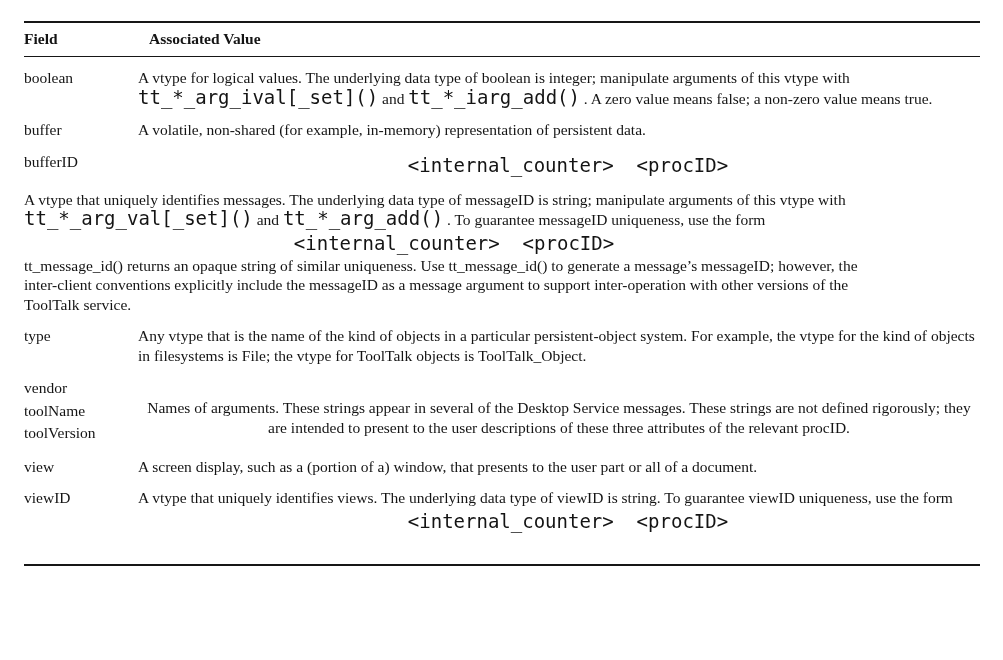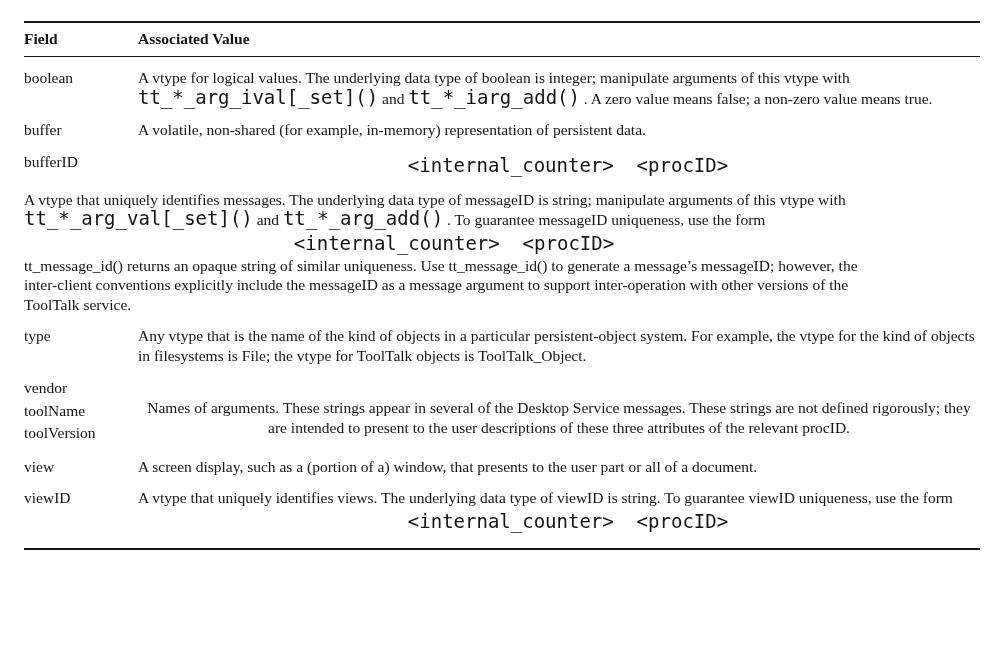--- a/index.html
+++ b/index.html
@@ -23,24 +23,25 @@
     border-top: 2px solid #161616;
     border-bottom: 2px solid #161616;
     box-sizing: border-box;
   }
   .thead {
     display: flex;
     border-bottom: 1.5px solid #161616;
     padding: 7px 0 8px 0;
     font-weight: bold;
     font-size: 15.5px;
+    gap: 11px;
   }
   .tbody {
     padding-top: 11px;
-    padding-bottom: 2px;
+    padding-bottom: 18px;
   }
   .cell-field {
     width: 114px;
     flex: 0 0 114px;
     font-size: 15.5px;
   }
   .cell-value {
     flex: 1 1 auto;
     max-width: 842px;
   }

